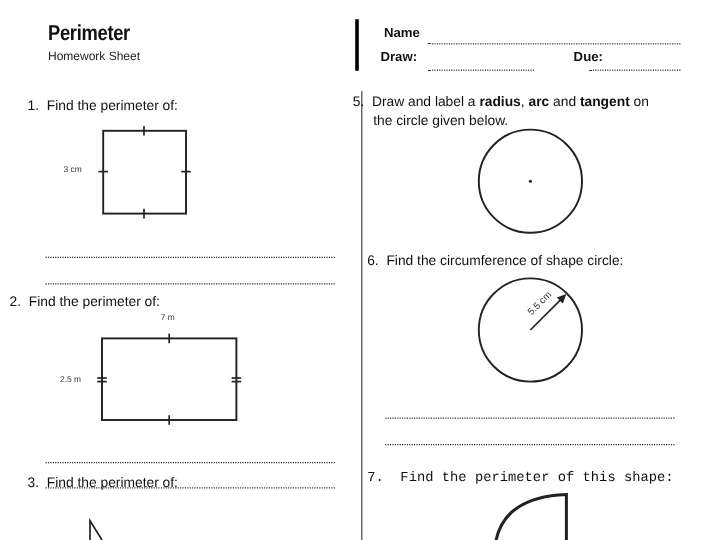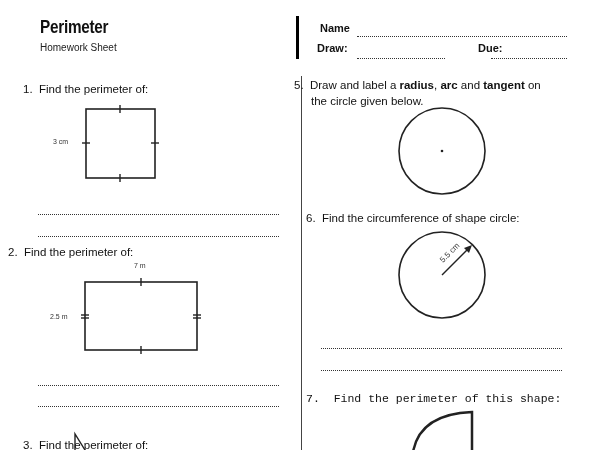--- a/index.html
+++ b/index.html
@@ -56,21 +56,21 @@
   <line x1="141" y1="278" x2="141" y2="286" stroke="#222" stroke-width="1.4"></line>
   <line x1="141" y1="346" x2="141" y2="354" stroke="#222" stroke-width="1.4"></line>
   <line x1="81" y1="315" x2="89" y2="315" stroke="#222" stroke-width="1.4"></line>
   <line x1="81" y1="318" x2="89" y2="318" stroke="#222" stroke-width="1.4"></line>
   <line x1="193" y1="315" x2="201" y2="315" stroke="#222" stroke-width="1.4"></line>
   <line x1="193" y1="318" x2="201" y2="318" stroke="#222" stroke-width="1.4"></line>
 </svg>
 <div class="abs dots" style="left:38px;top:385px;width:241px;"></div>
 <div class="abs dots" style="left:38px;top:406px;width:241px;"></div>
 
-<div class="abs q" style="left:23px;top:439px;">
+<div class="abs q" style="left:23px;top:397px;">
   <span>3.</span>&nbsp;&nbsp;<span>Find the perimeter of:</span>
 </div>
 <svg style="left:0;top:0;" width="600" height="450">
   <polyline points="75,452 75,434 85,450" fill="none" stroke="#222" stroke-width="1.4"></polyline>
 </svg>
 
 <div class="abs q" style="left:294px;top:77px;line-height:16px;">
   <span>5.</span>&nbsp;&nbsp;<span>Draw and label a </span><b>radius</b><span>, </span><b>arc</b><span> and </span><b>tangent</b><span> on</span><br>
   <span style="padding-left:17px;">the circle given below.</span>
 </div>

